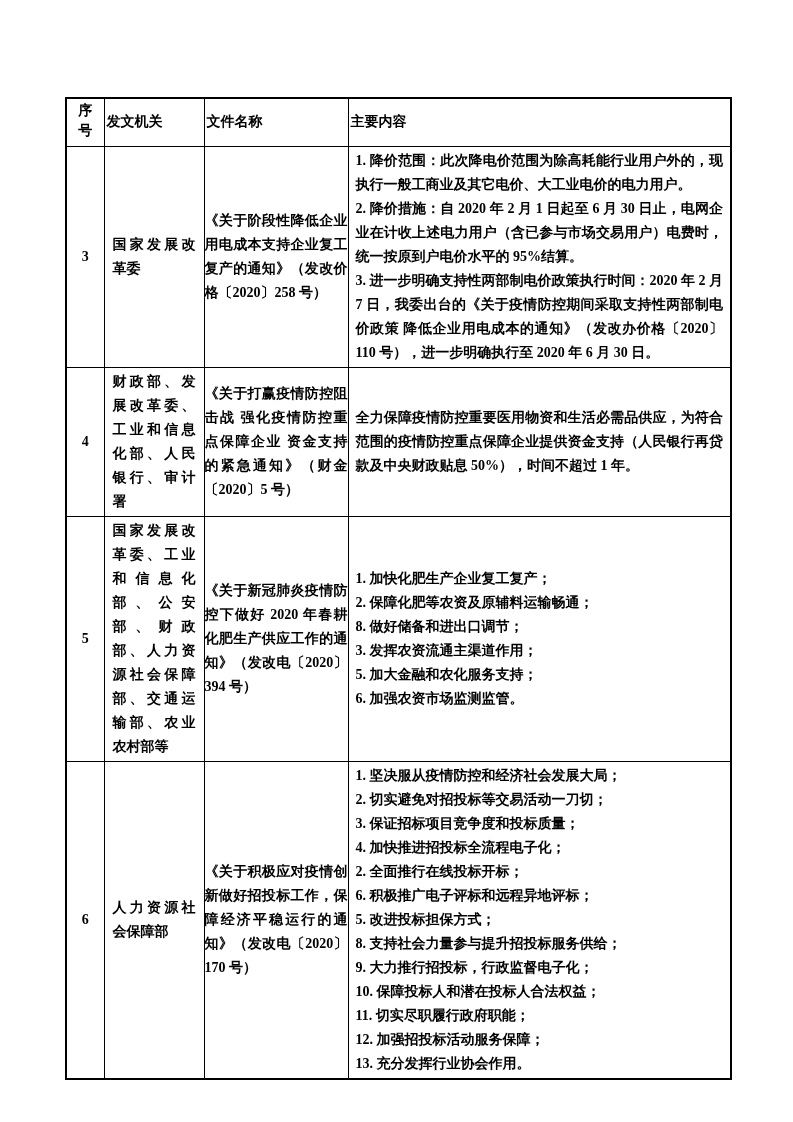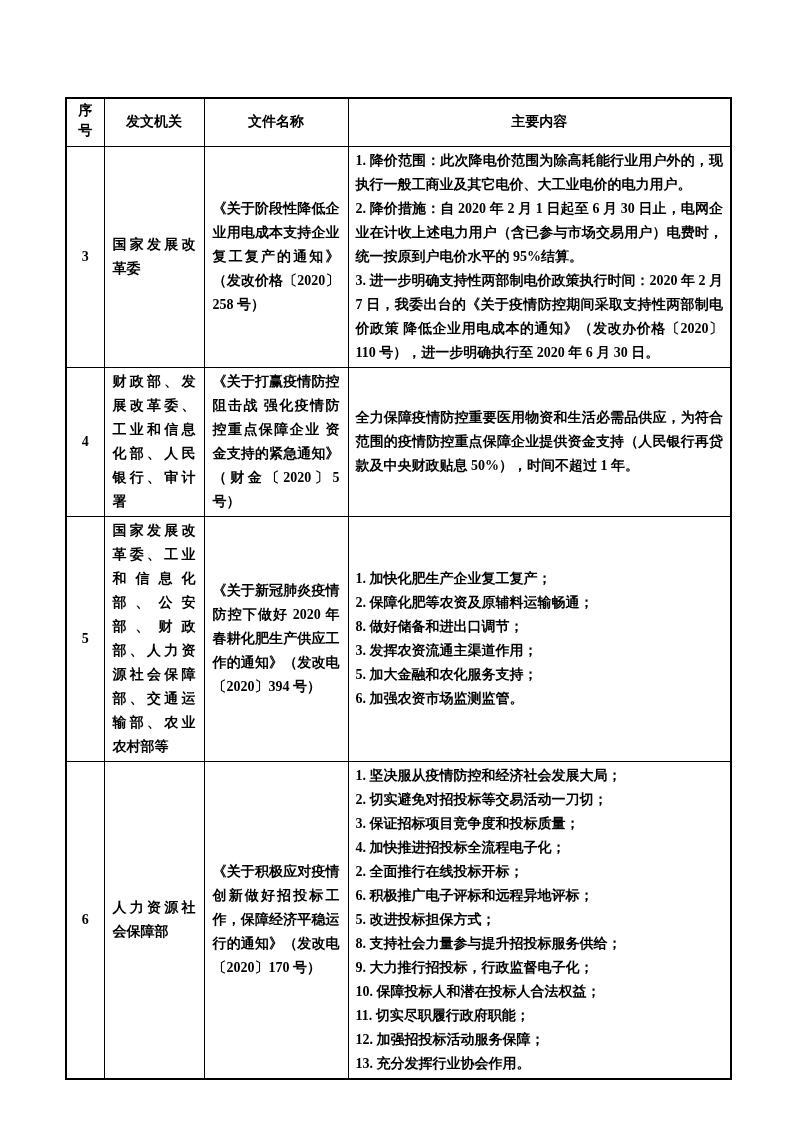--- a/index.html
+++ b/index.html
@@ -26,36 +26,36 @@
   .doc-table th,
   .doc-table td {
     border: 1px solid #000000;
     font-size: 14px;
     font-weight: bold;
     line-height: 24px;
     vertical-align: middle;
     overflow: hidden;
   }
   thead tr { height: 48px; }
-  th { text-align: center; padding: 0 2px; }
+  th { text-align: left; padding: 0 2px; }
   .th-no-inner {
     display: inline-block;
     width: 1em;
     line-height: 20px;
     text-align: right;
   }
   .col-no   { text-align: center; }
   .col-agency {
     padding: 2px 8px;
     text-align: justify;
     text-justify: inter-character;
     margin-top: 18px;
   }
   .col-doc {
-    padding: 2px 8px;
+    padding: 2px 0;
     text-align: justify;
     text-justify: inter-character;
     margin-left: 16px;
   }
   .col-content {
     padding: 2px 7px;
     text-align: justify;
     text-justify: inter-character;
   }
   .col-content p {

